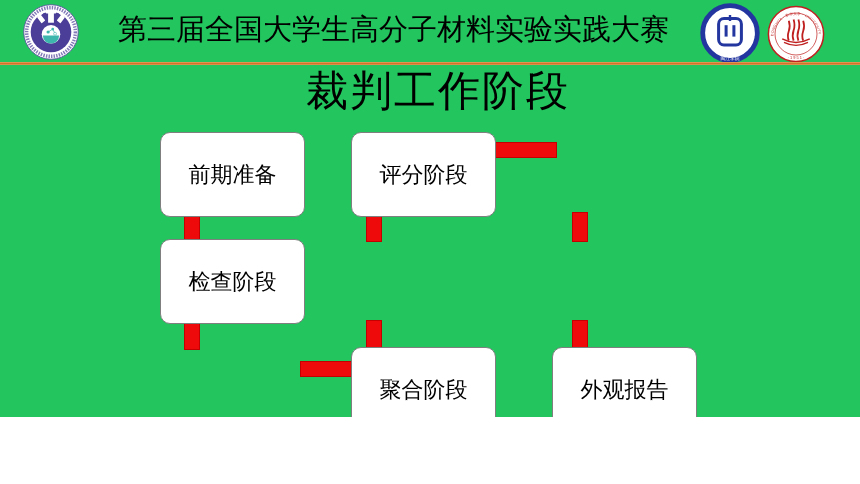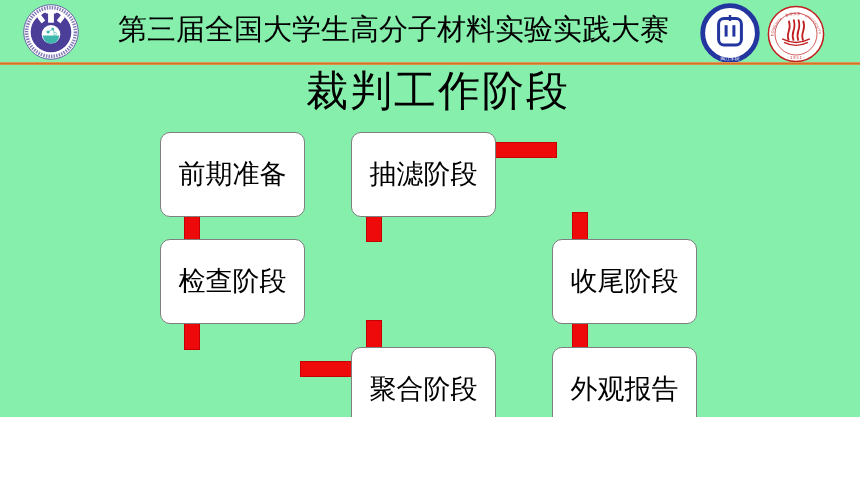--- a/index.html
+++ b/index.html
@@ -1,36 +1,36 @@
 <!DOCTYPE html>
 <html><head>
 <meta charset="utf-8">
 <style>
   html,body{margin:0;padding:0;background:#fff;}
-  .slide{position:relative;width:860px;height:417px;background:#86efac;overflow:hidden;
+  .slide{position:relative;width:860px;height:417px;background:#22c55e;overflow:hidden;
          font-family:"Liberation Sans", sans-serif;}
 
   
   .hdr-title{position:absolute;left:118px;top:13px;font-family:"Liberation Serif", serif;
              font-size:29px;line-height:1.15;color:#000;white-space:nowrap;}
   .hdr-line{position:absolute;left:0;top:62px;width:860px;height:3px;
             background:linear-gradient(to bottom,#eaa763,#cc6f26 55%,#e8a05c);}
   .logo{position:absolute;}
   .logo-left{left:22px;top:3px;width:58px;height:58px;}
   .logo-mj{left:700px;top:3px;width:60px;height:60px;}
   .logo-dh{left:766px;top:4px;width:60px;height:60px;}
 
   
   .slide-title{position:absolute;left:0;top:68px;width:860px;text-align:center;
                font-size:42px;font-weight:200;letter-spacing:2px;color:#000;line-height:1.1;margin-left:8px;}
 
   
   .box{position:absolute;width:145px;height:85px;background:#fff;border:1.5px solid #7f7f7f;
        border-radius:10px;display:flex;align-items:center;justify-content:center;
-       font-size:27px;color:#000;text-align:center;line-height:1.25;z-index:2;box-sizing:border-box;}
+       font-size:22px;color:#000;text-align:center;line-height:1.25;z-index:2;box-sizing:border-box;}
   .c1{left:160px}.c2{left:351px}.c3{left:552px}
   .r1{top:132px}.r2{top:239px}.r3{top:347px}
 
   
   .conn{position:absolute;background:#ee0a0a;outline:1px solid #c40000;z-index:1;}
   .cv{width:14px;}
   .cv-a{top:213px;height:28px;}   
   .cv-b{top:321px;height:28px;}   
   .cx1{left:185px}.cx2{left:367px}.cx3{left:573px}
   .ch{height:14px;}
@@ -111,27 +111,24 @@
   <div class="conn cv cv-b cx2"></div>
   <div class="conn cv cv-a cx2"></div>
   <div class="conn ch ch-r1"></div>
   <div class="conn cv cv-a cx3"></div>
   <div class="conn cv cv-b cx3"></div>
 
   <div class="box c1 r1">
     <span>前期准备</span>
   </div>
   <div class="box c2 r1">
-    <span>抽滤阶段</span>
+    <span>评分阶段</span>
   </div>
   <div class="box c1 r2">
     <span>检查阶段</span>
-  </div>
-  <div class="box c3 r2">
-    <span>收尾阶段</span>
   </div>
   <div class="box c2 r3">
     <span>聚合阶段</span>
   </div>
   <div class="box c3 r3">
     <span>
       <span>外观报告</span><br>
     </span>
   </div>
 

